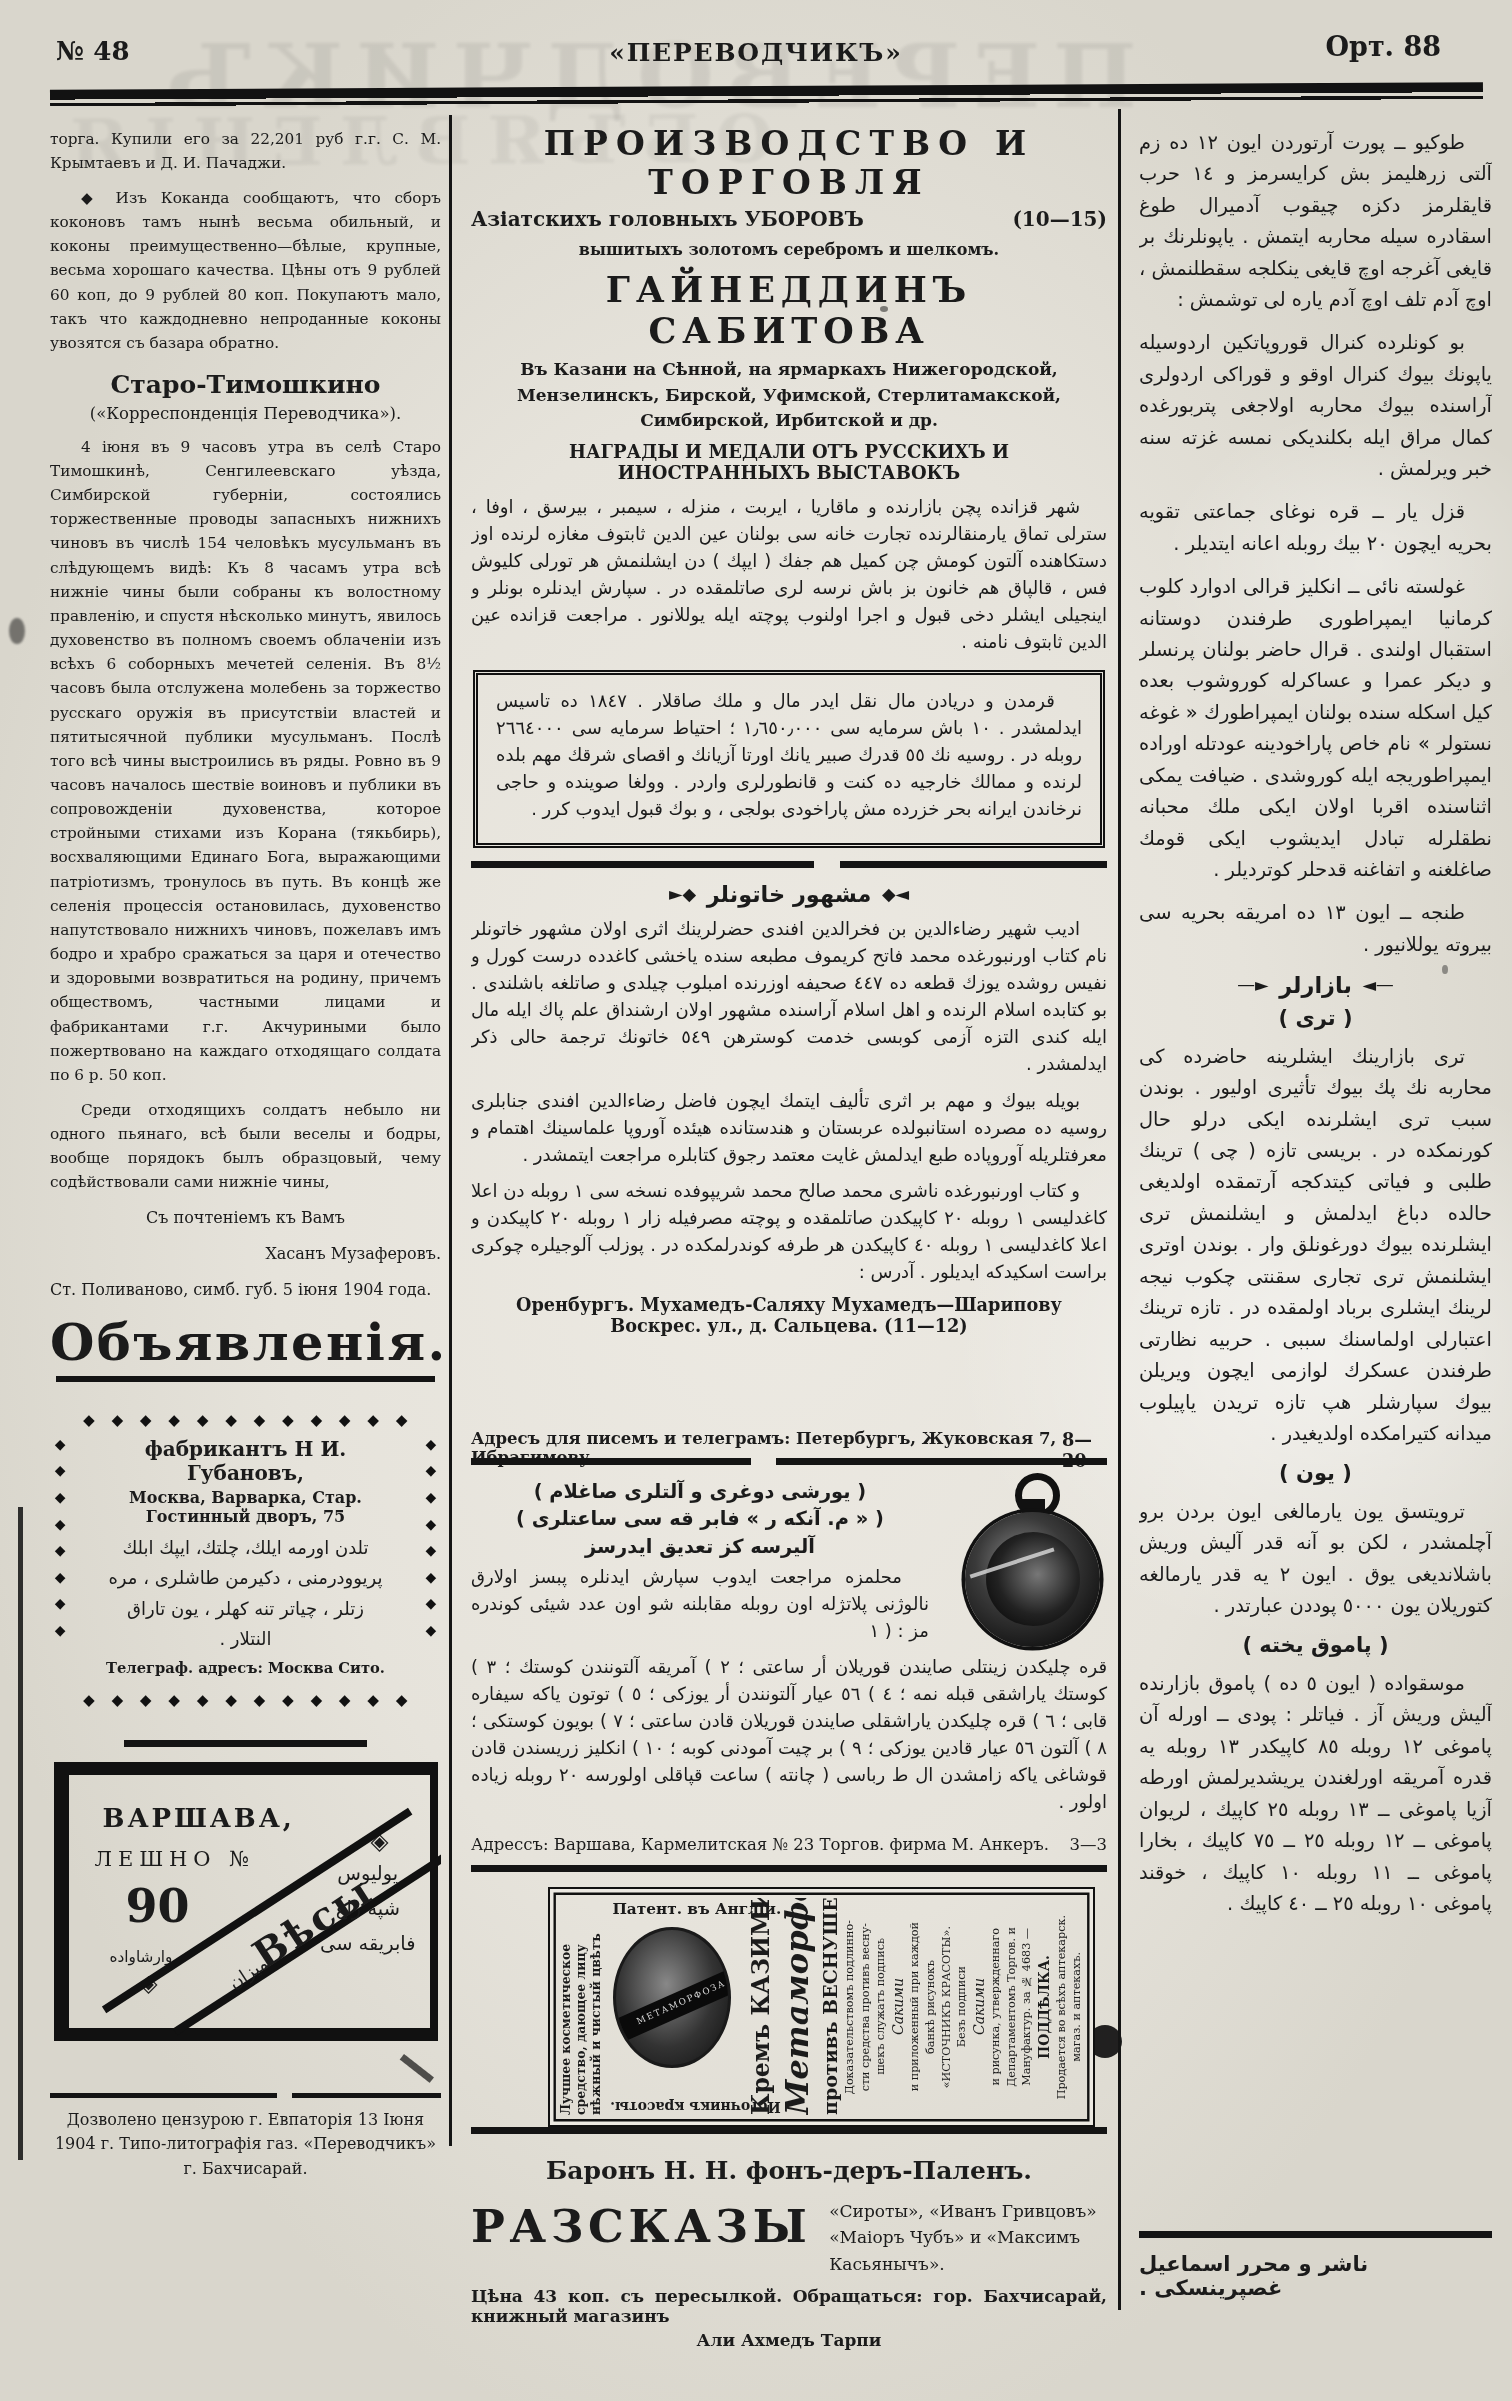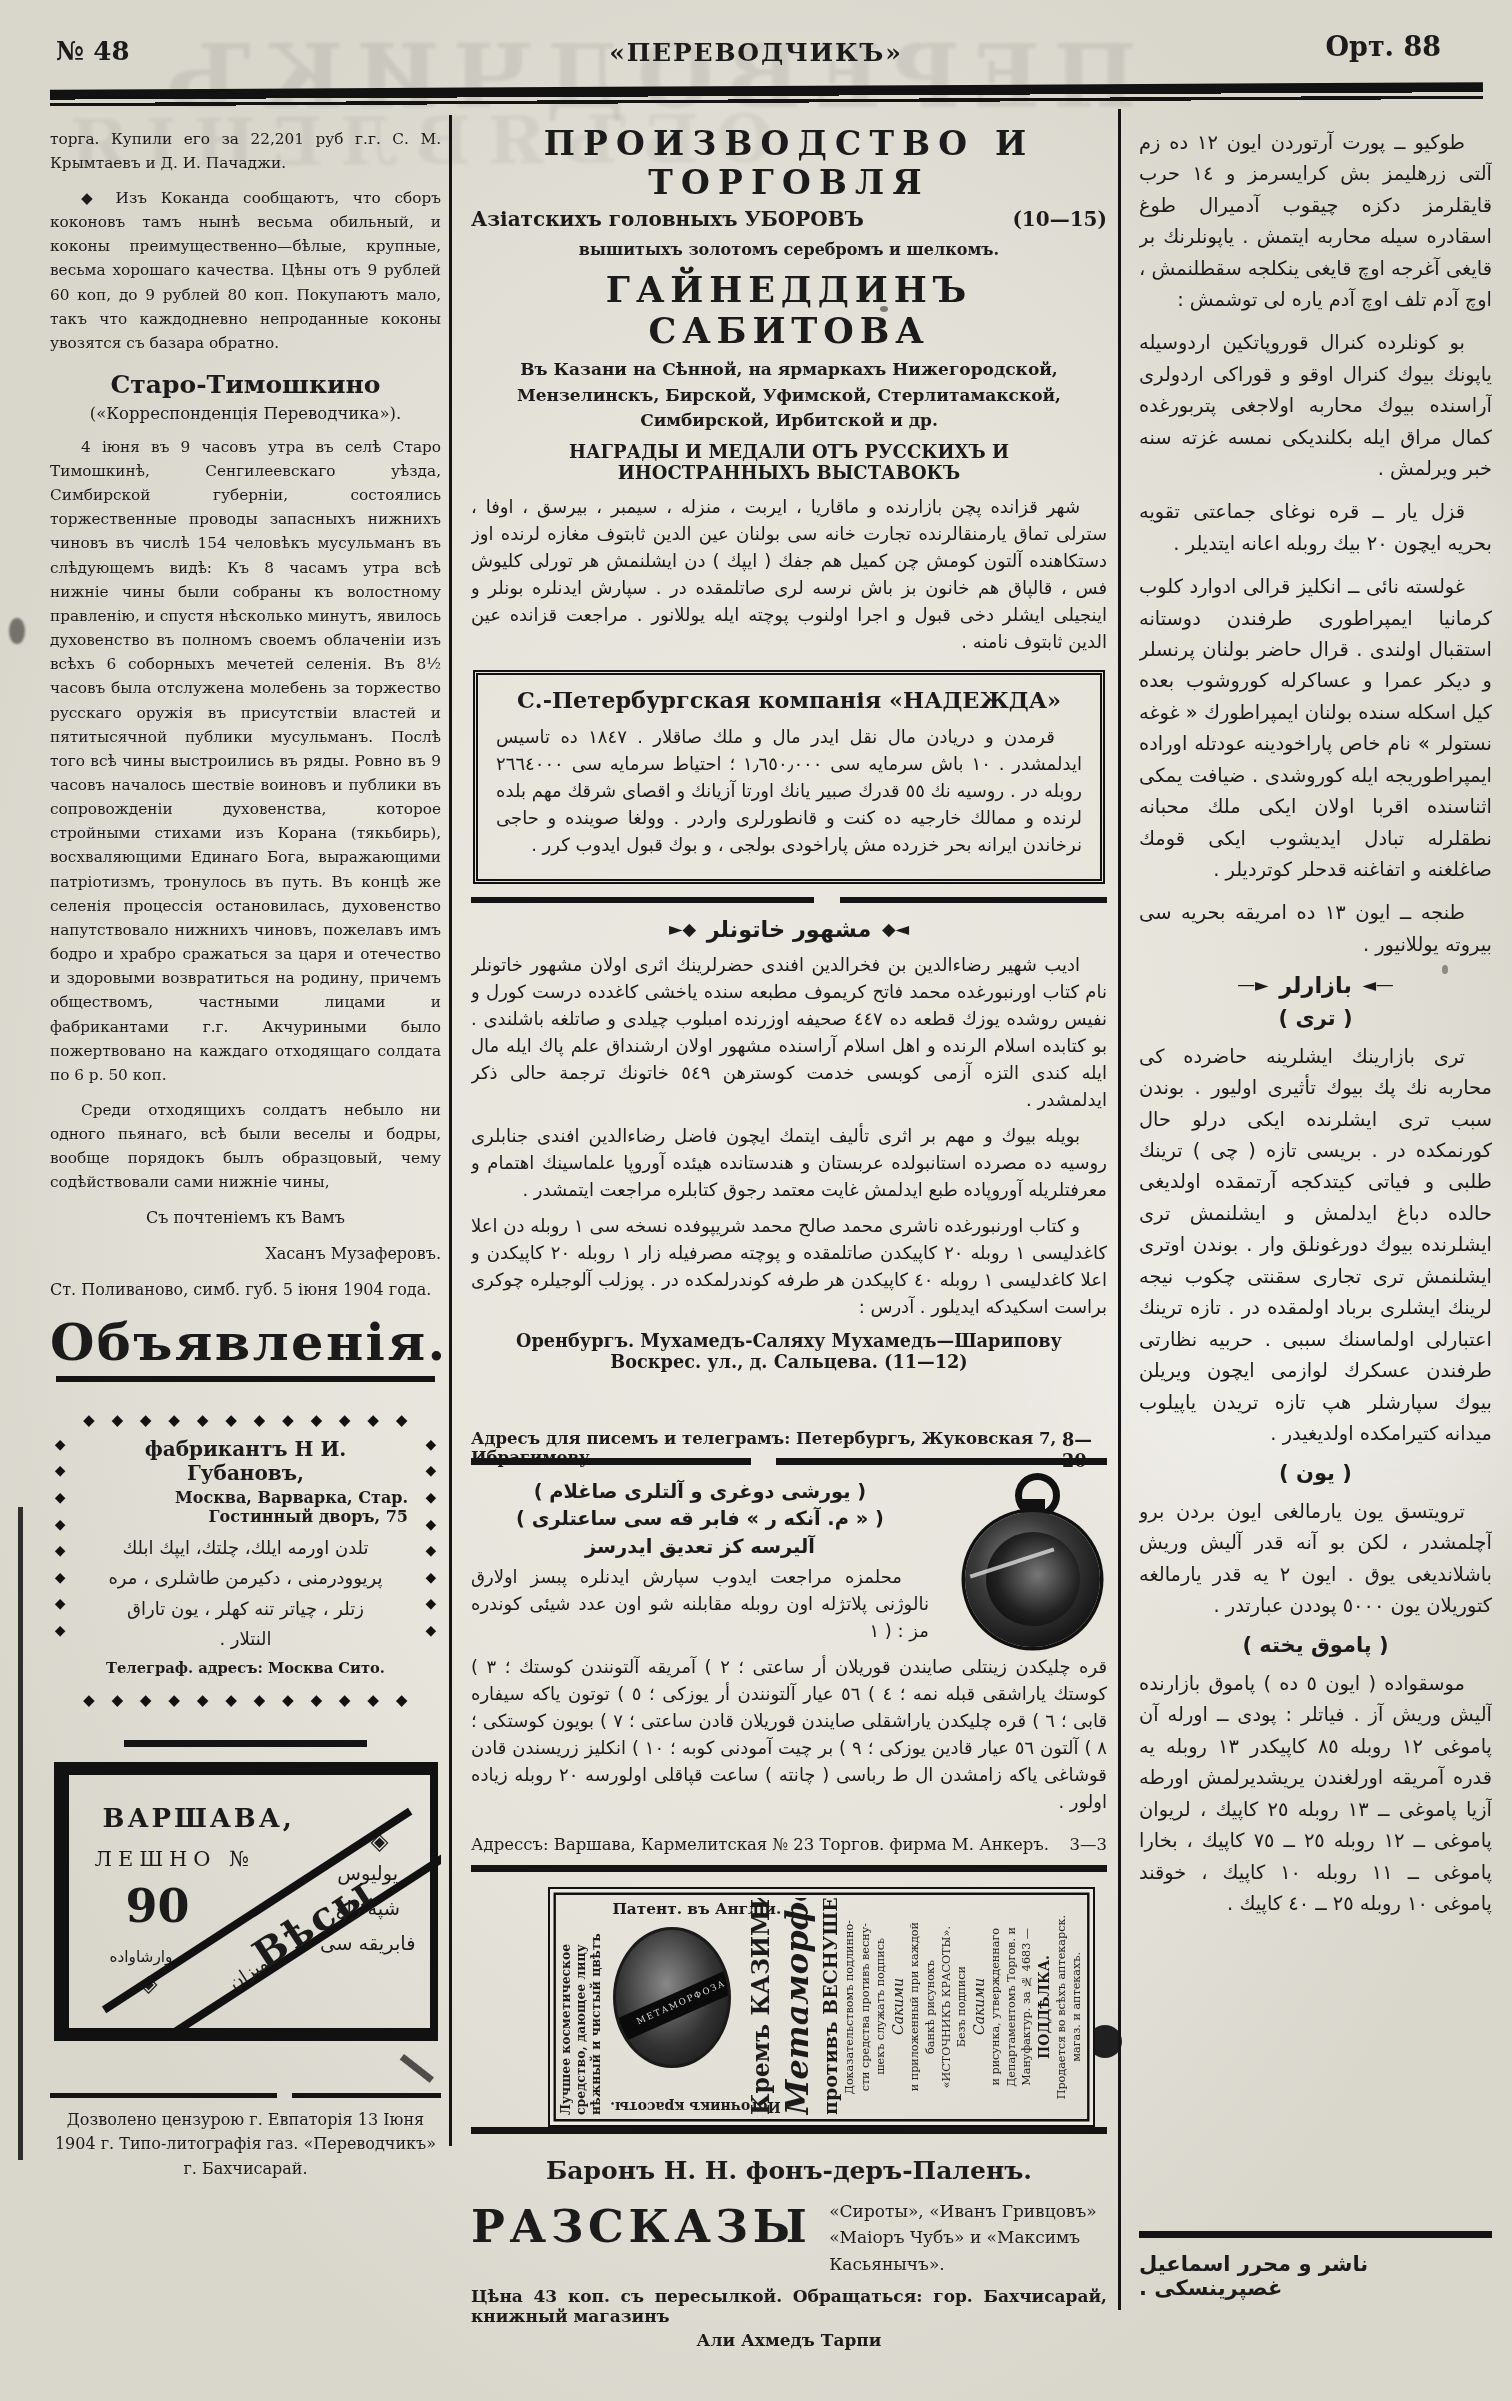--- a/index.html
+++ b/index.html
@@ -60,21 +60,21 @@
   .sig-block{font-size:16px;}
   .editor-box{border-top:5.3px double #111;border-bottom:5.3px double #111;padding:5.9px 2.4px;font-size:17.7px;font-weight:bold;margin:15.3px 0 5.9px;}
   .ads-h{font-size:51px;text-align:center;letter-spacing:2.4px;margin:7px 0 3.5px;}
   .ads-h-rule{height:5.9px;background:#141414;margin:0 5.9px 14px;}
   
   .gub{position:relative;margin:5.9px 0 0;padding:15.3px 33px;}
   .dia-row{font-size:15.3px;letter-spacing:5.9px;text-align:center;color:#111;white-space:nowrap;overflow:hidden;}
   .dia-col{position:absolute;top:35px;bottom:35px;width:17.7px;font-size:14px;color:#111;line-height:1.9;text-align:center;word-break:break-all;white-space:normal;overflow:hidden;}
   .dia-left{left:1.2px;} .dia-right{right:1.2px;}
   .gub-name{font-size:20px;font-weight:bold;text-align:center;margin:8.2px 0 2.4px;}
-  .gub-addr{font-size:16px;font-weight:bold;text-align:right;margin:0 0 8.2px;}
+  .gub-addr{font-size:16px;font-weight:bold;text-align:center;margin:0 0 8.2px;}
   .gub .ar{margin-bottom:3.5px;text-align:center;}
   .gub-tg{font-size:14.7px;font-weight:bold;text-align:center;margin-top:7px;}
   
   .warsaw{position:relative;height:253px;margin:4.7px 3.5px 15.3px;border:solid #111;border-width:13px 8.2px 13px 15.3px;}
   .w-city{position:absolute;left:34px;top:28px;font-size:26px;font-weight:bold;letter-spacing:2.9px;}
   .w-leshno{position:absolute;left:26px;top:72px;font-size:21px;letter-spacing:5.9px;}
   .w-90{position:absolute;left:57px;top:104px;font-size:46px;font-weight:bold;}
   .w-arsm{position:absolute;left:41px;top:171px;font-family:"DejaVu Sans",sans-serif;font-size:15.3px;}
   .w-ros1{position:absolute;left:71px;top:194px;font-size:23.5px;}
   .w-ros2{position:absolute;right:41px;top:52px;font-size:23.5px;}
@@ -236,21 +236,20 @@
         <span>Азіатскихъ головныхъ УБОРОВЪ</span>
         <span class="iss">(10—15)</span>
       </div>
       <div class="mid-h3">вышитыхъ золотомъ серебромъ и шелкомъ.</div>
       <h2 class="mid-name">ГАЙНЕДДИНЪ САБИТОВА</h2>
       <p class="mid-fairs">Въ Казани на Сѣнной, на ярмаркахъ Нижегородской, Мензелинскъ, Бирской, Уфимской, Стерлитамакской, Симбирской, Ирбитской и др.</p>
       <p class="mid-awards">НАГРАДЫ И МЕДАЛИ ОТЪ РУССКИХЪ И ИНОСТРАННЫХЪ ВЫСТАВОКЪ</p>
       <p class="ar indent">شهر قزانده پچن بازارنده و ماقاريا ، ايربت ، منزله ، سيمبر ، بيرسق ، اوفا ، سترلى تماق يارمنقالرنده تجارت خانه سى بولنان عين الدين ثابتوف مغازه لرنده اوز دستكاهنده آلتون كومش چن كميل هم جفك ( ايپك ) دن ايشلنمش هر تورلى كليوش فس ، قالپاق هم خانون بز باش نرسه لرى صاتلمقده در . سپارش ايدنلره بونلر و اينجيلى ايشلر دخى قبول و اجرا اولنوب پوچته ايله يوللانور .   مراجعت قزانده عين الدين ثابتوف نامنه .</p>
 
       <div class="nadejda">
-        <h3>С.-Петербургская компанія «НАДЕЖДА»</h3>
         <p class="ar indent">قرمدن و دريادن مال نقل ايدر مال و ملك صاقلار . ١٨٤٧ ده تاسيس ايدلمشدر . ١٠ باش سرمايه سى ١٫٦٥٠٫٠٠٠ ؛ احتياط سرمايه سى ٢٦٦٤٠٠٠ روبله در . روسيه نك ٥٥ قدرك صبير يانك اورتا آزيانك و اقصاى شرقك مهم بلده لرنده و ممالك خارجيه ده كنت و قانطورلرى واردر . وولغا صوينده و حاجى نرخاندن ايرانه بحر خزرده مش پاراخودى بولجى ، و بوك قبول ايدوب كرر .</p>
       </div>
       <div class="rule-broken"></div>
 
       <div class="orn-h">
         <span class="orn">►◆</span>
         <span class="t">مشهور خاتونلر</span>
         <span class="orn">◆◄</span>
       </div>
       <p class="ar indent">اديب شهير رضاءالدين بن فخرالدين افندى حضرلرينك اثرى اولان مشهور خاتونلر نام كتاب اورنبورغده محمد فاتح كريموف مطبعه سنده ياخشى كاغدده درست كورل و نفيس روشده يوزك قطعه ده ٤٤٧ صحيفه اوزرنده امبلوب چيلدى و صاتلغه باشلندى . بو كتابده اسلام الرنده و اهل اسلام آراسنده مشهور اولان ارشنداق علم پاك ايله مال ايله كندى التزه آزمى كوبسى خدمت كوسترهن ٥٤٩ خاتونك ترجمة حالى ذكر ايدلمشدر .</p>

